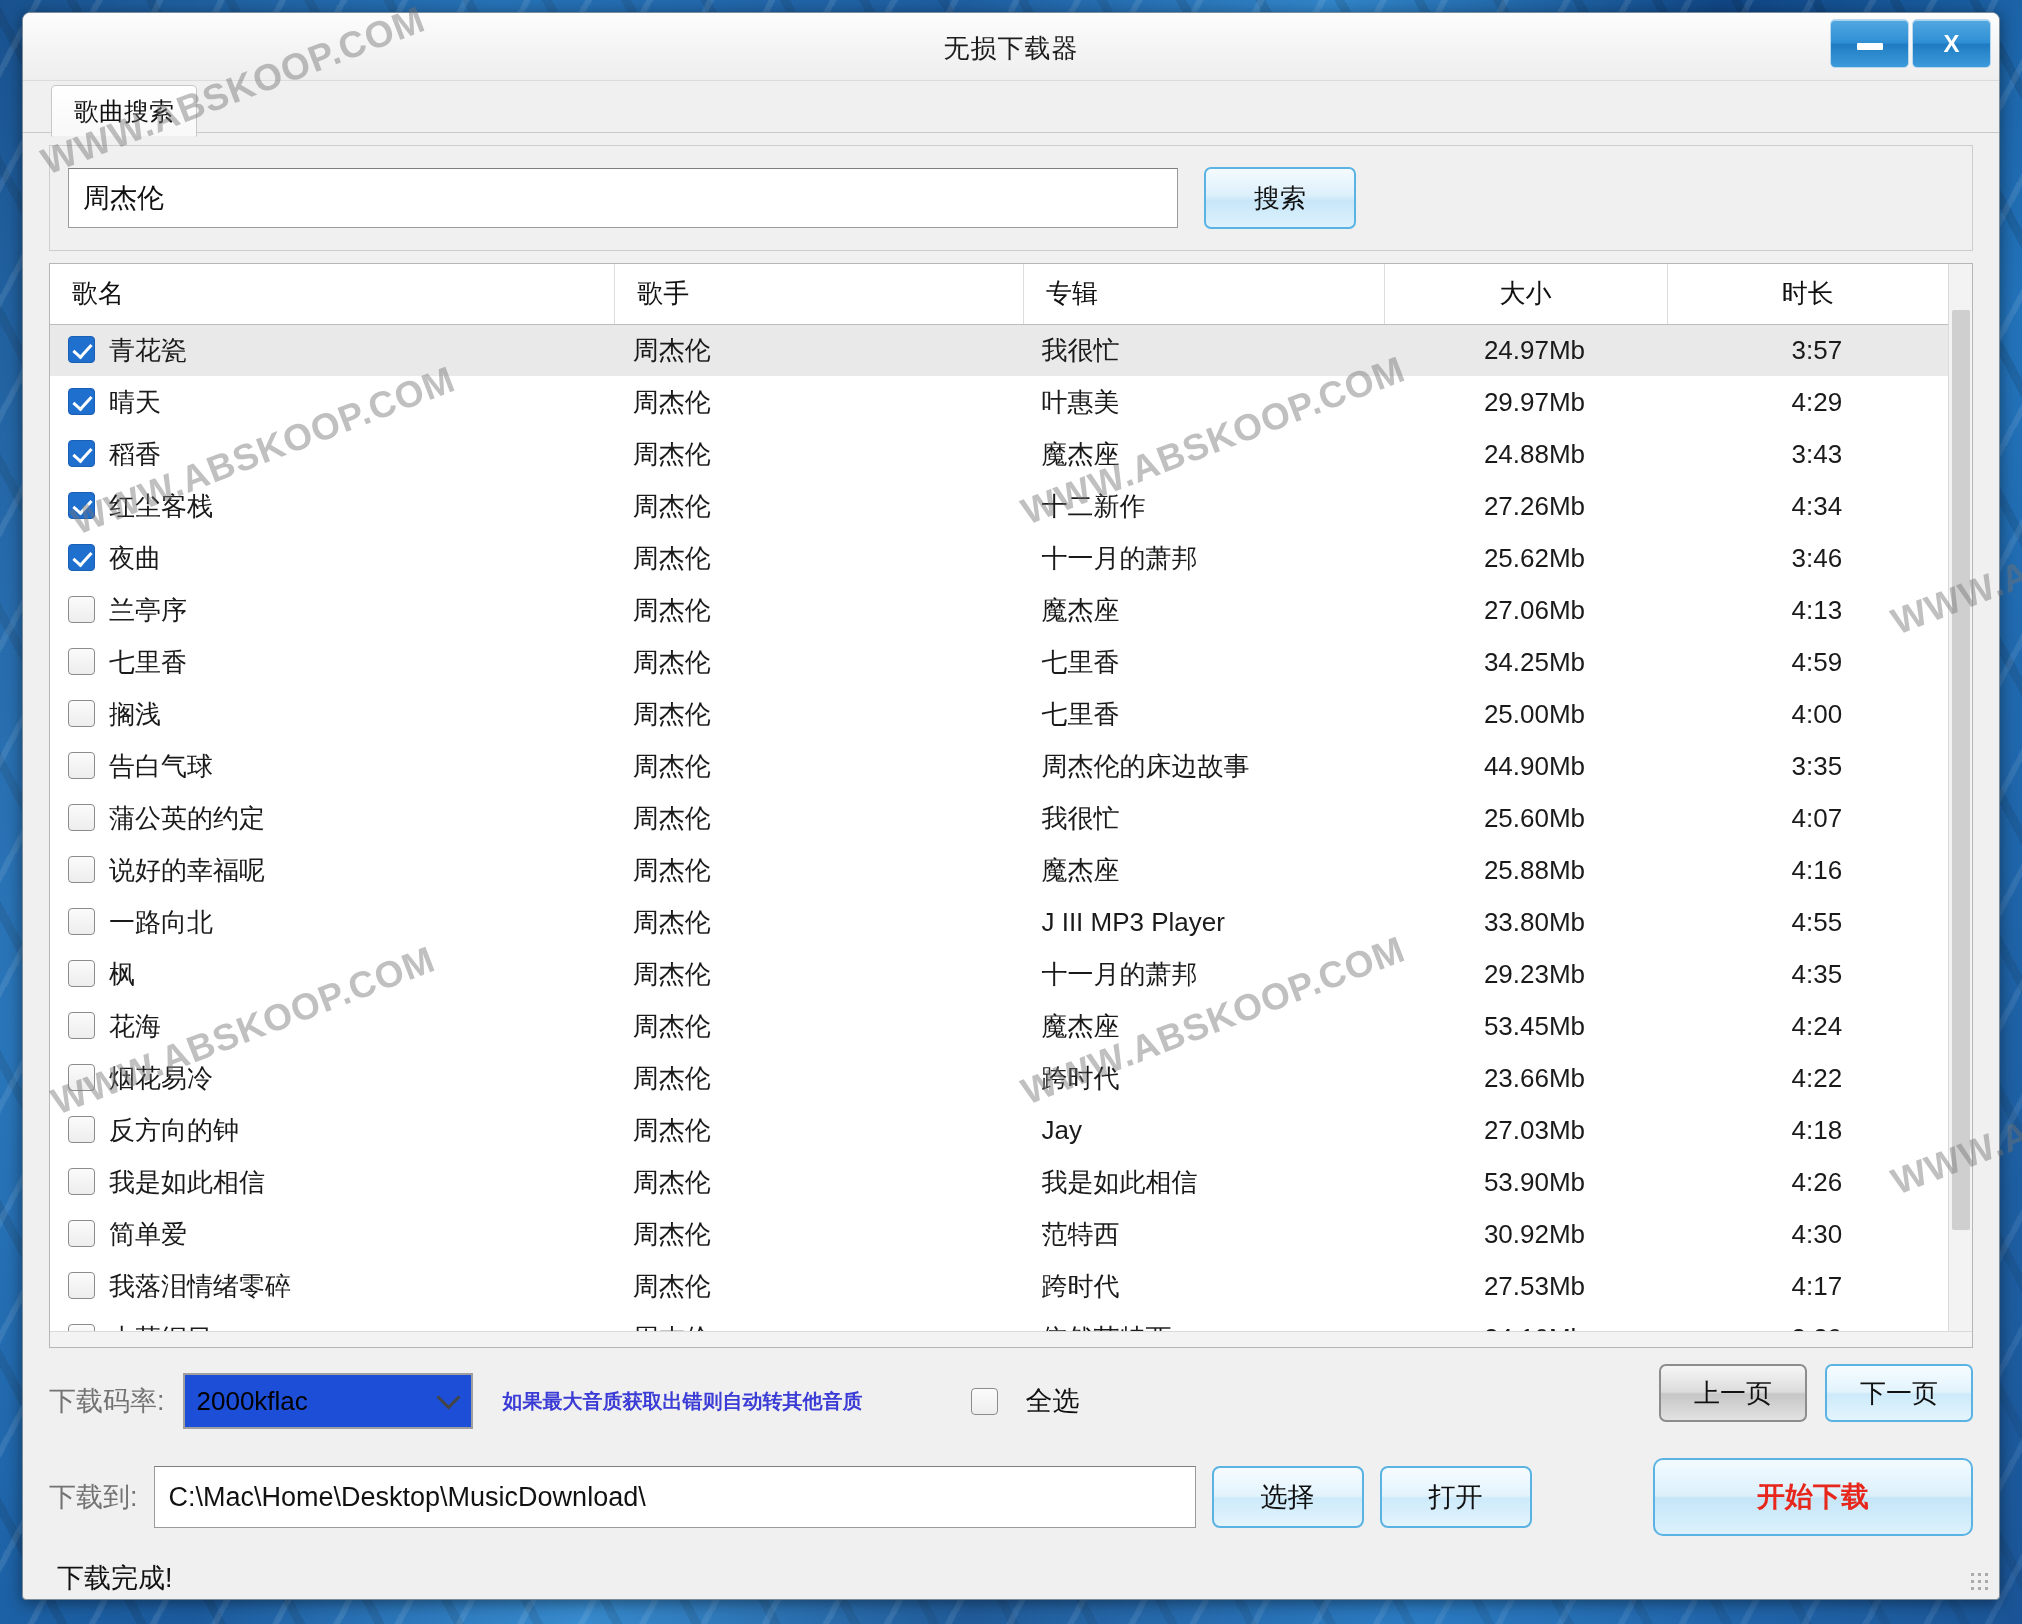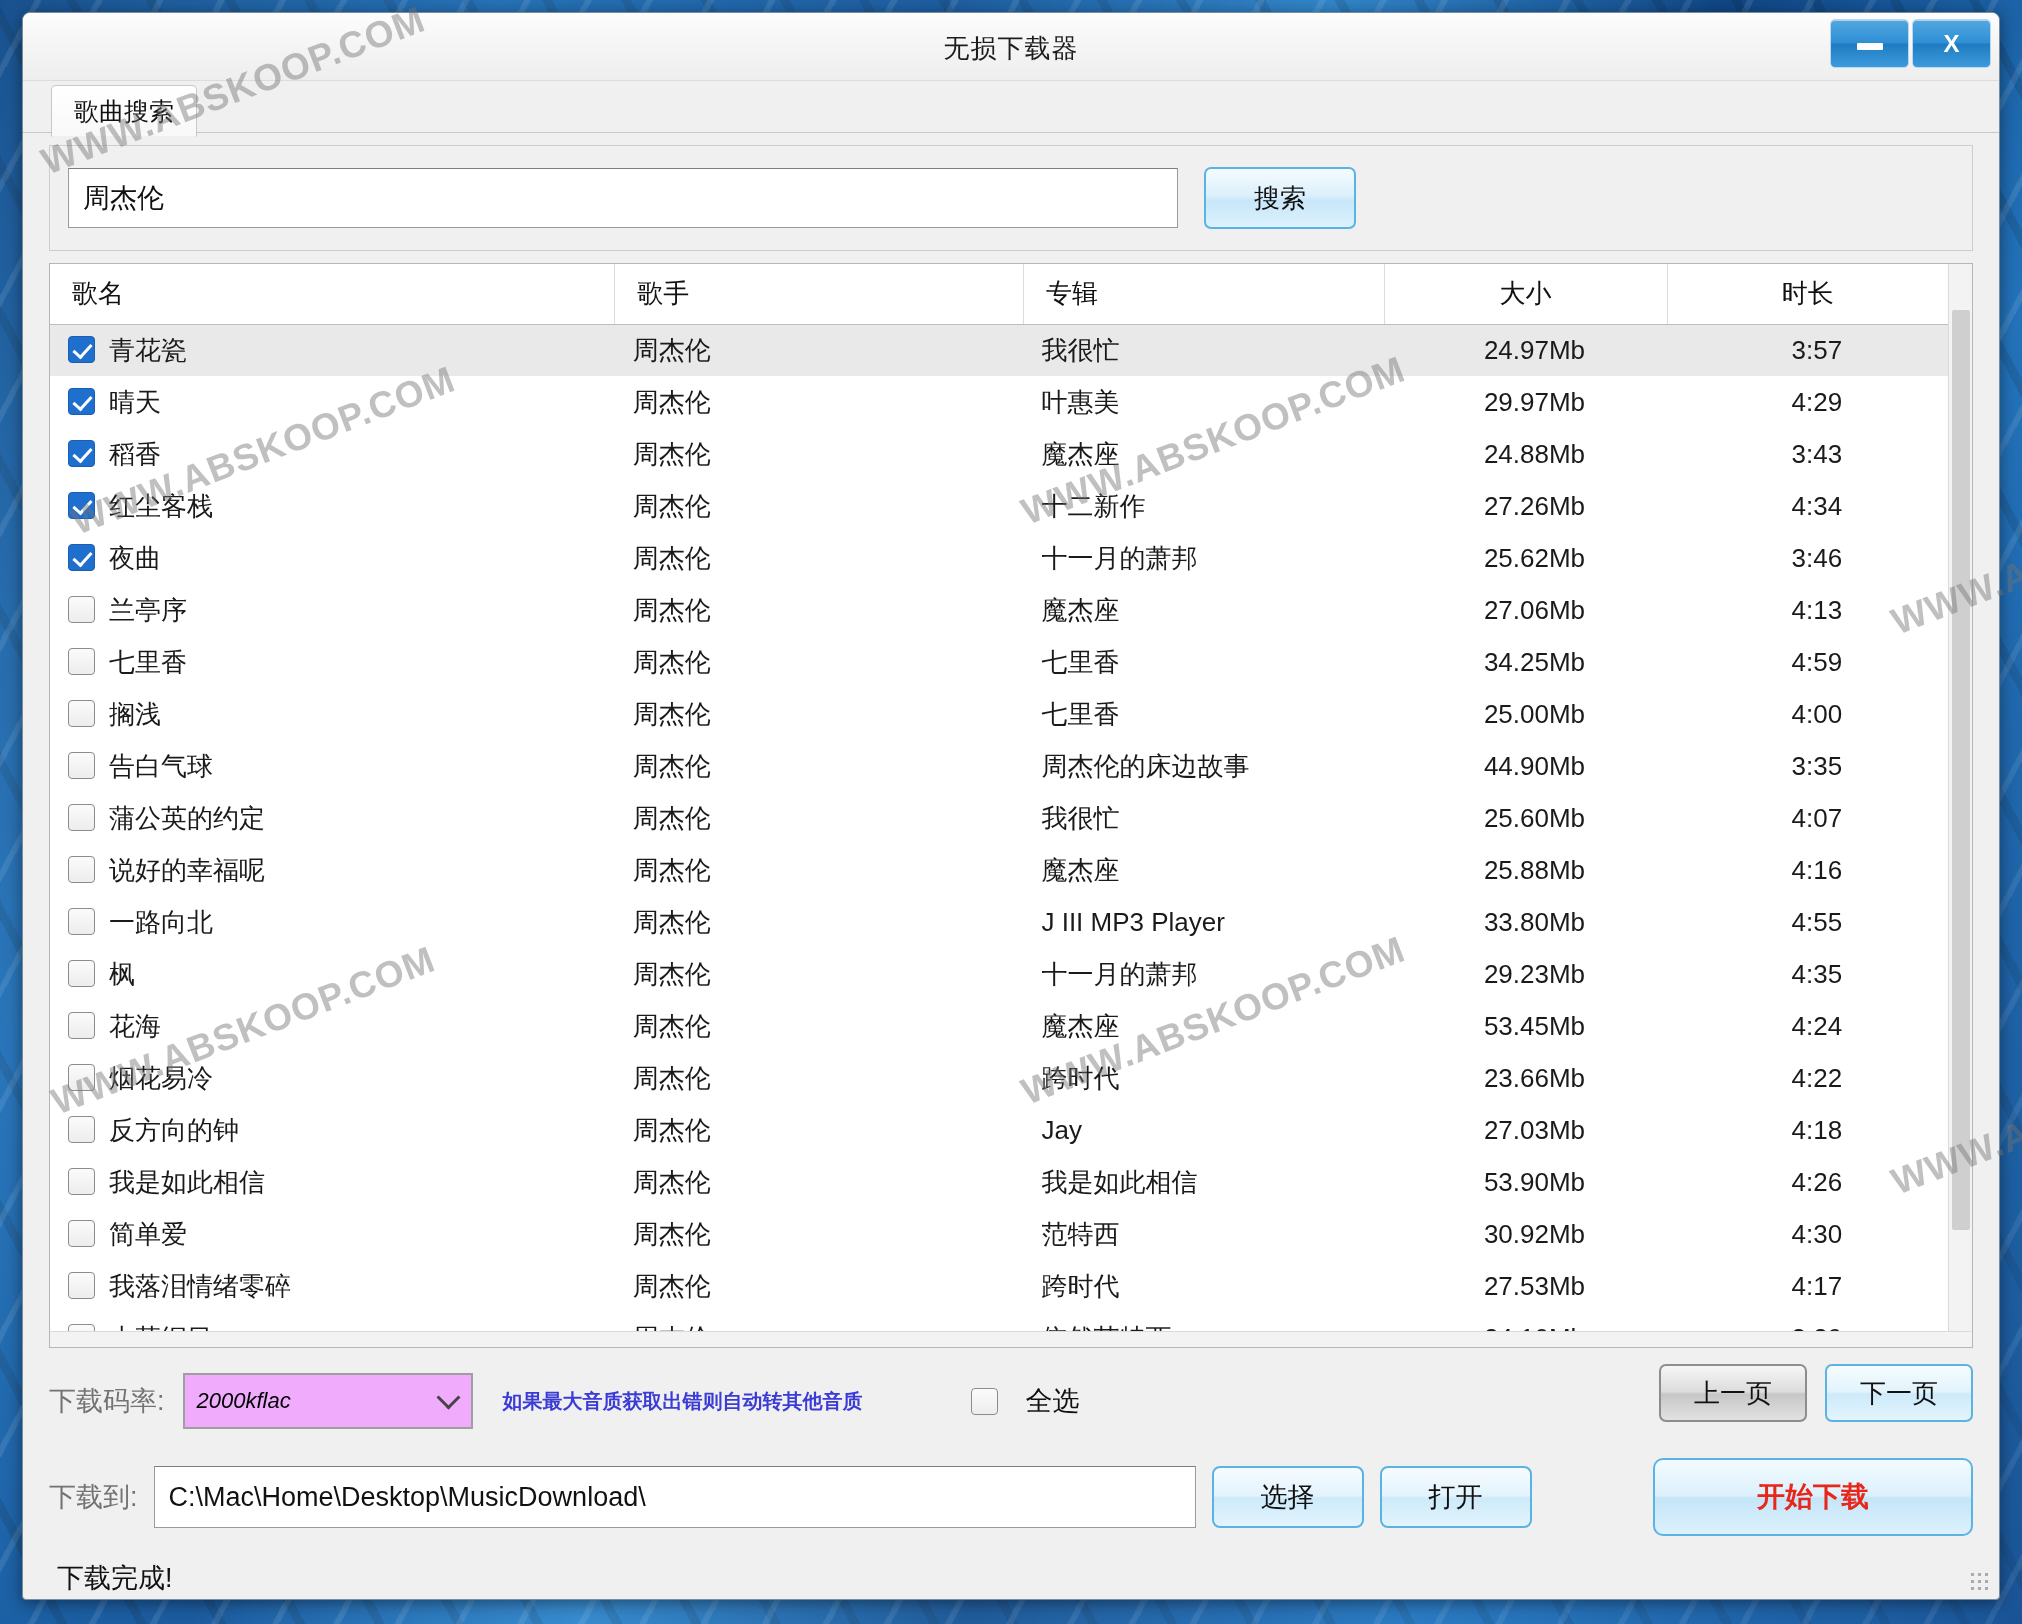--- a/index.html
+++ b/index.html
@@ -226,27 +226,26 @@
     height: 78px;
     display: flex;
     align-items: center;
     gap: 18px;
     position: relative;
   }
   .lbl { font-size: 27px; color: #737373; }
   .select-box {
     width: 290px; height: 56px;
     border: 2px solid #9f9f9f;
-    background: #f0abfc;
+    background: #1d4ed8;
     display: flex; align-items: center;
     padding: 0 12px;
-    font-size: 22px;
-    position: relative;
-    cursor: pointer;
-    font-style: italic;
+    font-size: 26px;
+    position: relative;
+    cursor: pointer;
   }
   .select-box .chev {
     position: absolute; right: 14px; top: 50%;
     width: 17px; height: 17px;
     border: solid #444; border-width: 0 3px 3px 0;
     transform: translateY(-70%) rotate(45deg);
   }
   .hint { font-size: 20px; color: #3b3bd6; margin-left: 12px; font-weight: bold; }
   .allsel {
     display:flex; align-items:center; gap:28px;

